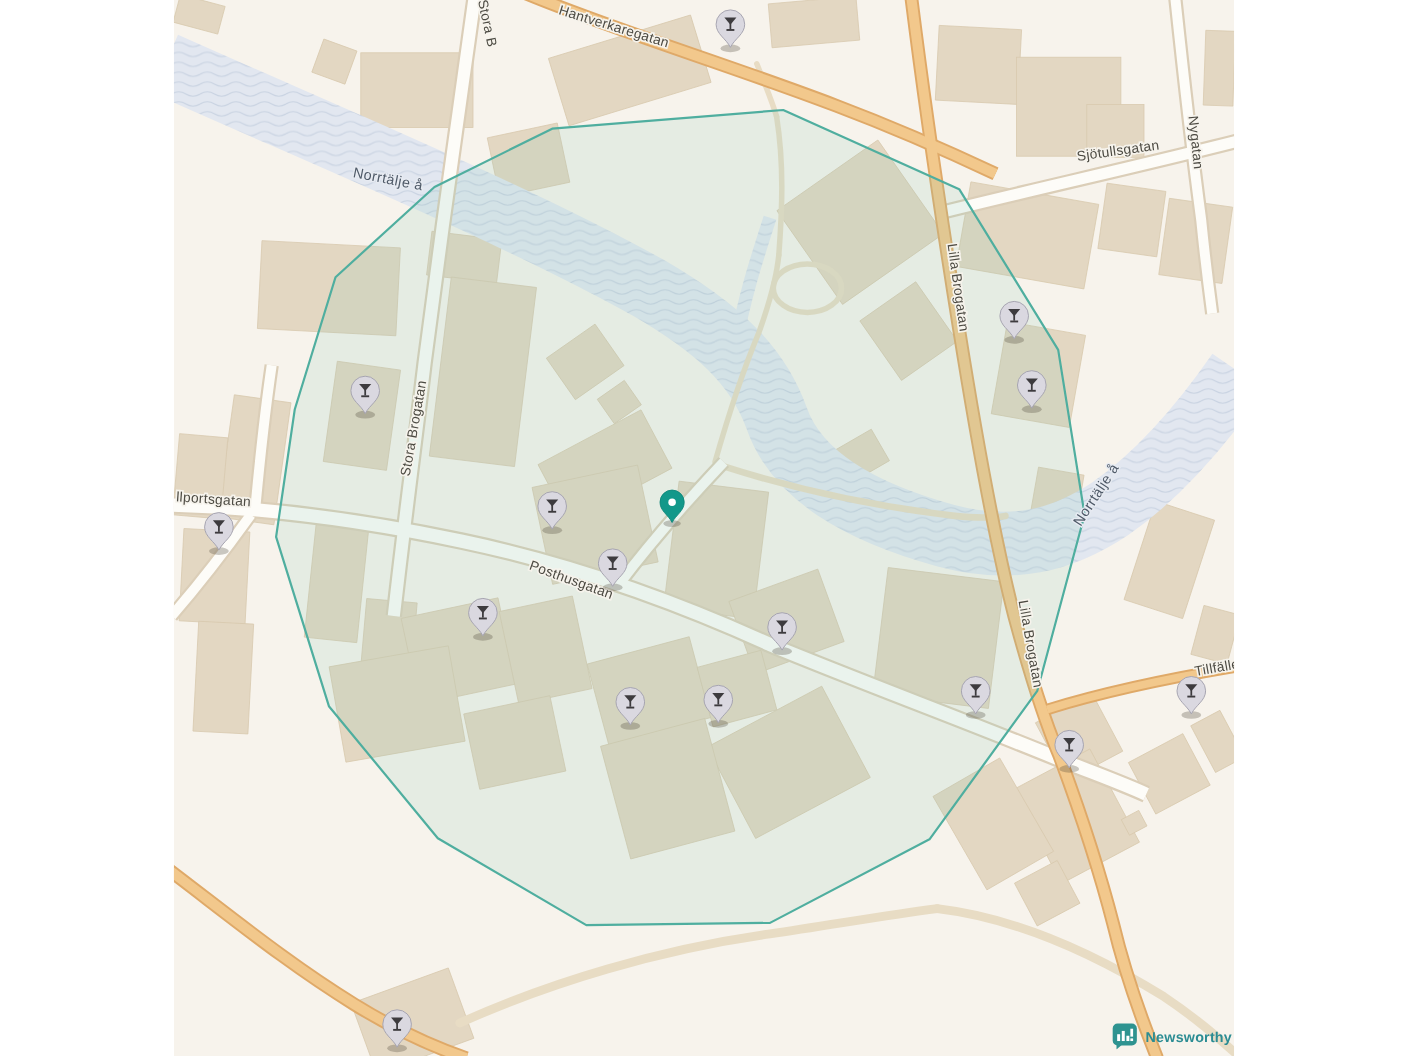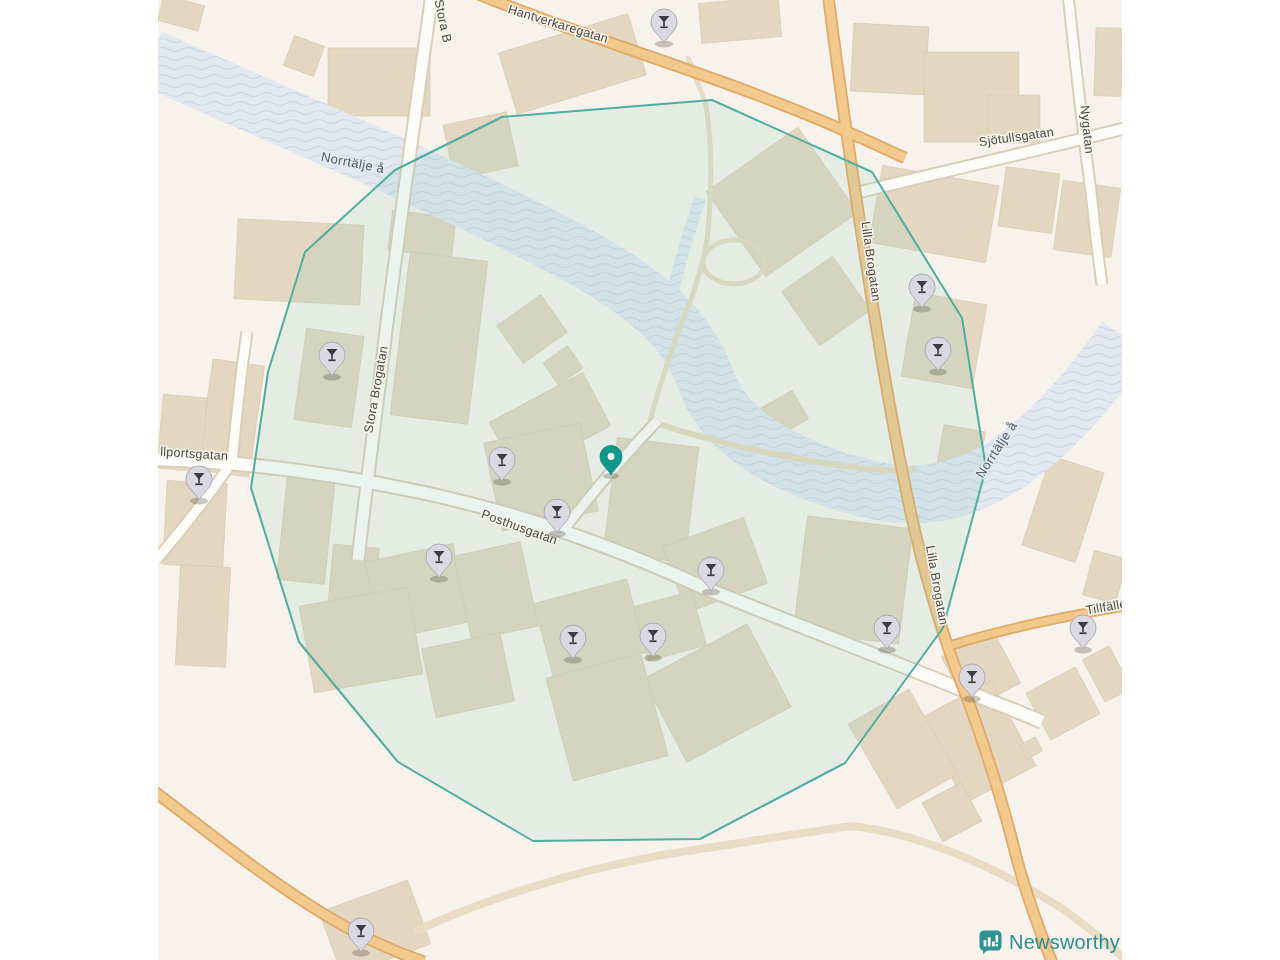--- a/index.html
+++ b/index.html
@@ -5,21 +5,21 @@
   html,body{margin:0;padding:0;background:#ffffff;}
   .stage{position:relative;width:1280px;height:960px;background:#ffffff;overflow:hidden;
          font-family:"Liberation Sans",sans-serif;}
   .map-viewport{position:absolute;left:158px;top:0;width:964px;height:960px;overflow:hidden;}
   .map-viewport svg{display:block;}
   text.street{font-family:"Liberation Sans",sans-serif;font-size:12.5px;fill:#4c4a42;
               paint-order:stroke;stroke:#f6f3ec;stroke-width:3px;letter-spacing:.3px;}
   text.water{font-family:"Liberation Sans",sans-serif;font-size:13px;fill:#4f5a68;
              paint-order:stroke;stroke:#e7ebf2;stroke-width:2.5px;letter-spacing:.4px;}
   .logo{position:absolute;right:160px;bottom:6px;display:flex;align-items:center;gap:7px;}
-  .logo-text{font-size:20px;font-weight:normal;color:#2b8c93;letter-spacing:.2px;}
+  .logo-text{font-size:13px;font-weight:bold;color:#2b8c93;letter-spacing:.2px;}
 </style>
 </head>
 <body>
 
 <div class="stage">
   <div class="map-viewport">
     <svg id="map-svg" width="964" height="960" viewBox="158 0 964 960" xmlns="http://www.w3.org/2000/svg">
         <defs>
           <pattern id="wv" width="26" height="9" patternUnits="userSpaceOnUse">
             <rect x="0" y="0" width="26" height="9" fill="#e2e7f0"></rect>

